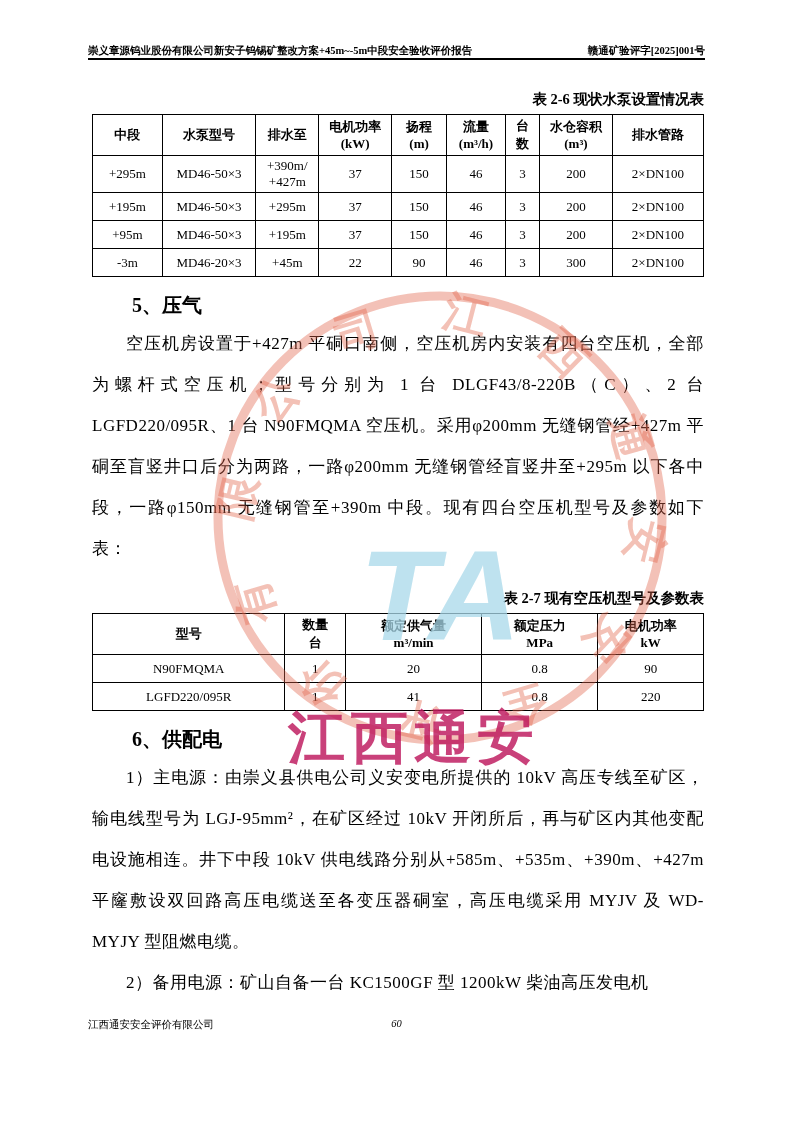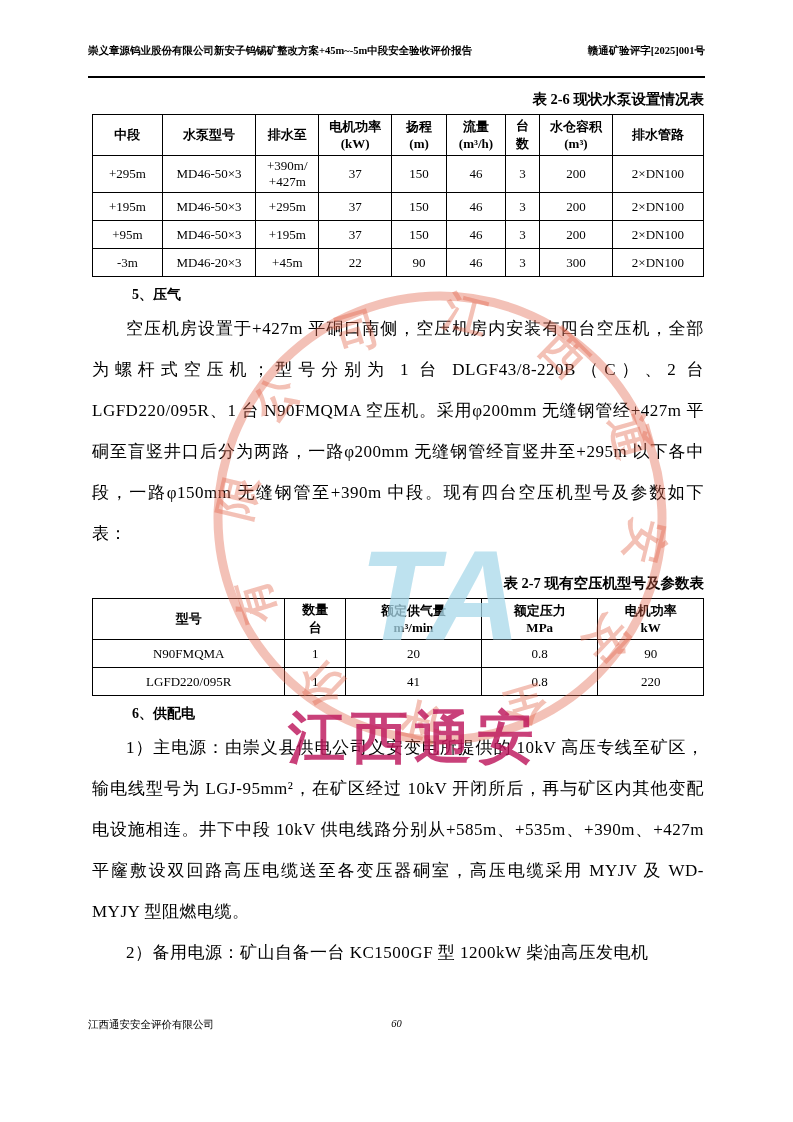--- a/index.html
+++ b/index.html
@@ -8,30 +8,30 @@
     width:793px; height:1122px; position:relative; margin:0 auto;
     background:#ffffff; color:#000;
     font-family:"Liberation Serif","DejaVu Serif",serif;
     overflow:hidden;
   }
   
   .header {
     position:absolute; top:44px; left:88px; width:617px;
     display:flex; justify-content:space-between; align-items:flex-end;
     font-size:10.5px; font-weight:bold;
-    border-bottom:2px solid #000; padding-bottom:18px;
+    border-bottom:2px solid #000; padding-bottom:0;
   }
   
   .content { position:absolute; top:88px; left:92px; width:612px; z-index:1; }
   .tbl-title { text-align:right; font-weight:bold; font-size:14.5px; margin:2px 0 5px; }
   table { width:100%; border-collapse:collapse; table-layout:fixed; font-size:13px; text-align:center; }
   th,td { border:1px solid #000; padding:2px 1px; vertical-align:middle; white-space:pre-line; overflow:hidden; }
   th { font-weight:bold; height:40px; }
   td { height:28px; }
-  .sec-heading { font-size:14px; font-weight:bold; margin:9px 0 4px; text-indent:40px; }
+  .sec-heading { font-size:20px; font-weight:bold; margin:15px 0 4px; text-indent:40px; }
   .para { font-size:17px; line-height:41px; text-align:justify; text-indent:2em; letter-spacing:0.5px; }
   
   .footer { position:absolute; top:1018px; left:88px; width:617px; font-size:10.5px; z-index:1; }
   .footer .page-num { position:absolute; left:50%; transform:translateX(-50%);font-style:italic; }
   
   .watermark { position:absolute; inset:0; pointer-events:none; z-index:5; }
   .seal-svg { position:absolute; left:190px; top:268px; }
   .stamp-text {
     position:absolute; left:288px; top:700px;
     font-size:57px; font-weight:bold; letter-spacing:6px;

